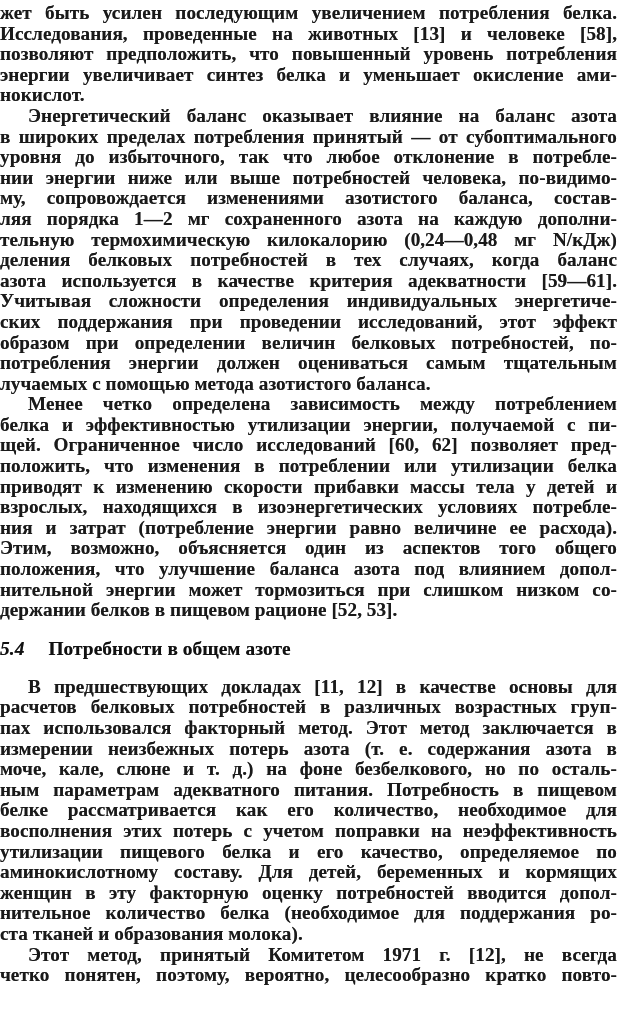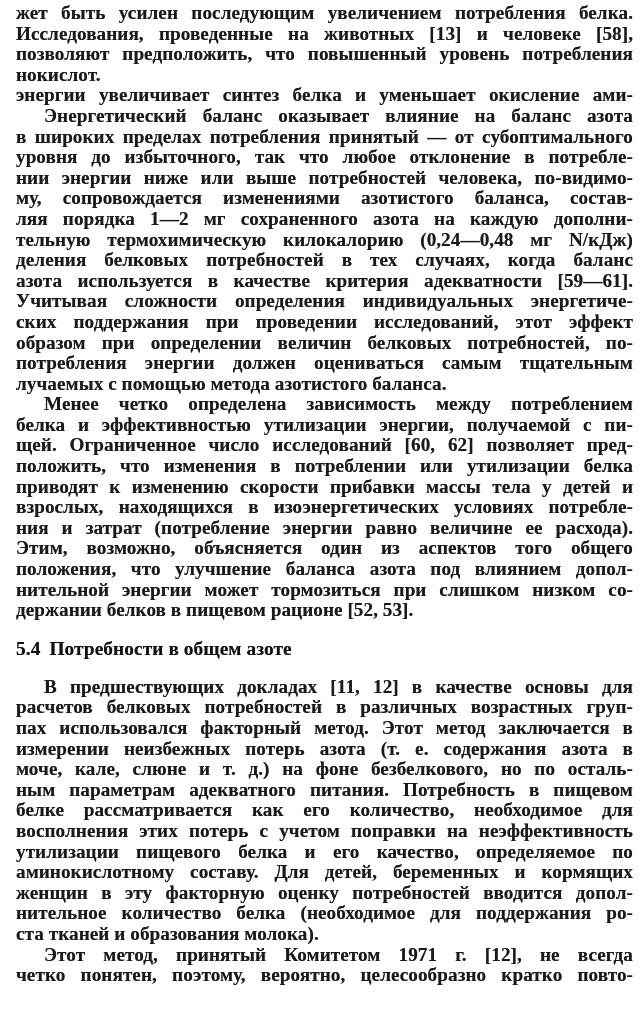--- a/index.html
+++ b/index.html
@@ -8,21 +8,21 @@
     background: #ffffff;
   }
   body {
     width: 641px;
     height: 1024px;
     overflow: hidden;
     position: relative;
   }
   .page {
     position: absolute;
-    left: 16px;
+    left: 0;
     top: 3px;
     width: 617px;
     font-family: "Liberation Serif", "DejaVu Serif", serif;
     font-size: 19.2px;
     color: #1a1a1a;
     font-weight: bold;
     letter-spacing: 0.05px;
     text-shadow: 0 0 0.6px rgba(0,0,0,0.55);
   }
   .line {
@@ -44,33 +44,33 @@
     display: block;
     margin-top: 17px;
     margin-bottom: 17px;
     height: 22px;
     line-height: 22px;
     font-size: 19.4px;
     font-weight: bold;
     color: #111;
     text-align: left;
   }
-  .heading .num { margin-right: 9px; }
+  .heading .num { margin-right: 24px; font-style: italic; }
 </style>
 </head>
 <body>
 
 <div class="page">
 
   <div class="paragraph">
     <span class="line">жет быть усилен последующим увеличением потребления белка.</span>
     <span class="line">Исследования, проведенные на животных [13] и человеке [58],</span>
     <span class="line">позволяют предположить, что повышенный уровень потребления</span>
+    <span class="line">энергии увеличивает синтез белка и уменьшает окисление ами-</span>
     <span class="line last">нокислот.</span>
-    <span class="line">энергии увеличивает синтез белка и уменьшает окисление ами-</span>
   </div>
 
   <div class="paragraph">
     <span class="line indent">Энергетический баланс оказывает влияние на баланс азота</span>
     <span class="line">в широких пределах потребления принятый — от субоптимального</span>
     <span class="line">уровня до избыточного, так что любое отклонение в потребле-</span>
     <span class="line">нии энергии ниже или выше потребностей человека, по-видимо-</span>
     <span class="line">му, сопровождается изменениями  азотистого баланса, состав-</span>
     <span class="line">ляя порядка 1—2 мг сохраненного азота на каждую дополни-</span>
     <span class="line">тельную термохимическую килокалорию (0,24—0,48 мг N/кДж)</span>

